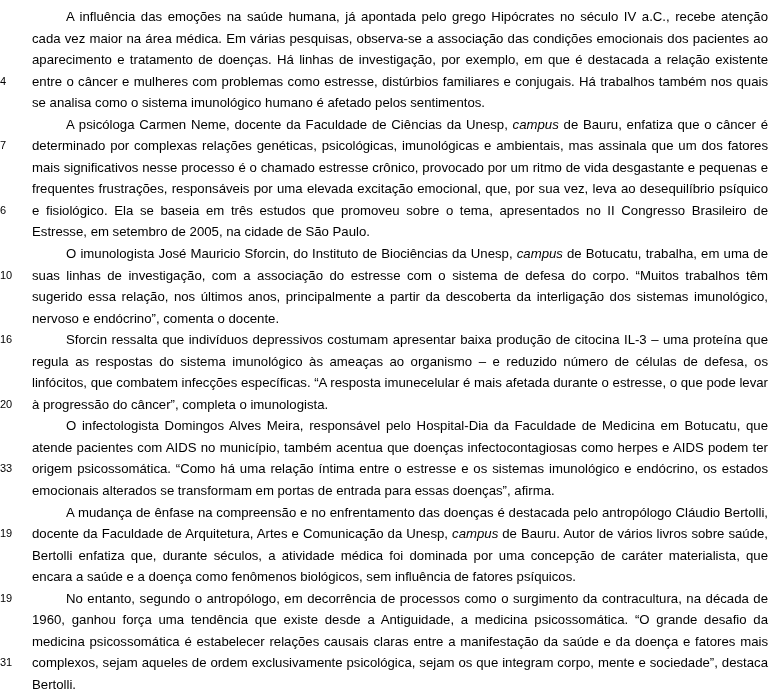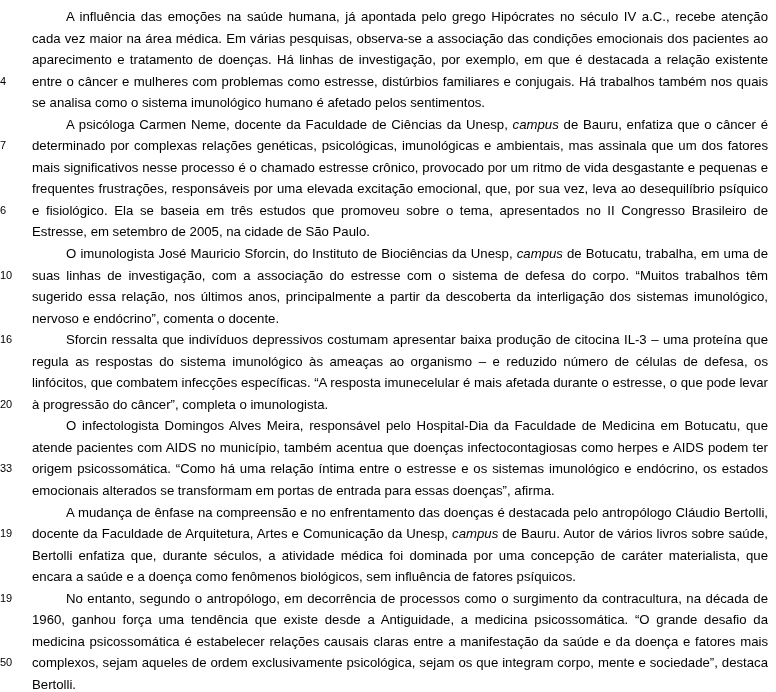--- a/index.html
+++ b/index.html
@@ -84,21 +84,21 @@
       <div class="blank">.</div>
       <div>33</div>
       <div class="blank">.</div>
       <div class="blank">.</div>
       <div>19</div>
       <div class="blank">.</div>
       <div class="blank">.</div>
       <div>19</div>
       <div class="blank">.</div>
       <div class="blank">.</div>
-      <div>50</div>
+      <div>31</div>
       <div class="blank">.</div>
     </div>
   <div class="doc" id="body-text">
       <p class="para">A influência das emoções na saúde humana, já apontada pelo grego Hipócrates no século IV a.C., recebe atenção cada vez maior na área médica. Em várias pesquisas, observa-se a associação das condições emocionais dos pacientes ao aparecimento e tratamento de doenças. Há linhas de investigação, por exemplo, em que é destacada a relação existente entre o câncer e mulheres com problemas como estresse, distúrbios familiares e conjugais. Há trabalhos também nos quais se analisa como o sistema imunológico humano é afetado pelos sentimentos.</p>
       <p class="para">A psicóloga Carmen Neme, docente da Faculdade de Ciências da Unesp, <em>campus</em> de Bauru, enfatiza que o câncer é determinado por complexas relações genéticas, psicológicas, imunológicas e ambientais, mas assinala que um dos fatores mais significativos nesse processo é o chamado estresse crônico, provocado por um ritmo de vida desgastante e pequenas e frequentes frustrações, responsáveis por uma elevada excitação emocional, que, por sua vez, leva ao desequilíbrio psíquico e fisiológico. Ela se baseia em três estudos que promoveu sobre o tema, apresentados no II Congresso Brasileiro de Estresse, em setembro de 2005, na cidade de São Paulo.</p>
       <p class="para">O imunologista José Mauricio Sforcin, do Instituto de Biociências da Unesp, <em>campus</em> de Botucatu, trabalha, em uma de suas linhas de investigação, com a associação do estresse com o sistema de defesa do corpo. “Muitos trabalhos têm sugerido essa relação, nos últimos anos, principalmente a partir da descoberta da interligação dos sistemas imunológico, nervoso e endócrino”, comenta o docente.</p>
       <p class="para">Sforcin ressalta que indivíduos depressivos costumam apresentar baixa produção de citocina IL-3 – uma proteína que regula as respostas do sistema imunológico às ameaças ao organismo – e reduzido número de células de defesa, os linfócitos, que combatem infecções específicas. “A resposta imunecelular é mais afetada durante o estresse, o que pode levar à progressão do câncer”, completa o imunologista.</p>
       <p class="para">O infectologista Domingos Alves Meira, responsável pelo Hospital-Dia da Faculdade de Medicina em Botucatu, que atende pacientes com AIDS no município, também acentua que doenças infectocontagiosas como herpes e AIDS podem ter origem psicossomática. “Como há uma relação íntima entre o estresse e os sistemas imunológico e endócrino, os estados emocionais alterados se transformam em portas de entrada para essas doenças”, afirma.</p>
       <p class="para">A mudança de ênfase na compreensão e no enfrentamento das doenças é destacada pelo antropólogo Cláudio Bertolli, docente da Faculdade de Arquitetura, Artes e Comunicação da Unesp, <em>campus</em> de Bauru. Autor de vários livros sobre saúde, Bertolli enfatiza que, durante séculos, a atividade médica foi dominada por uma concepção de caráter materialista, que encara a saúde e a doença como fenômenos biológicos, sem influência de fatores psíquicos.</p>
       <p class="para">No entanto, segundo o antropólogo, em decorrência de processos como o surgimento da contracultura, na década de 1960, ganhou força uma tendência que existe desde a Antiguidade, a medicina psicossomática. “O grande desafio da medicina psicossomática é estabelecer relações causais claras entre a manifestação da saúde e da doença e fatores mais complexos, sejam aqueles de ordem exclusivamente psicológica, sejam os que integram corpo, mente e sociedade”, destaca Bertolli.</p>

